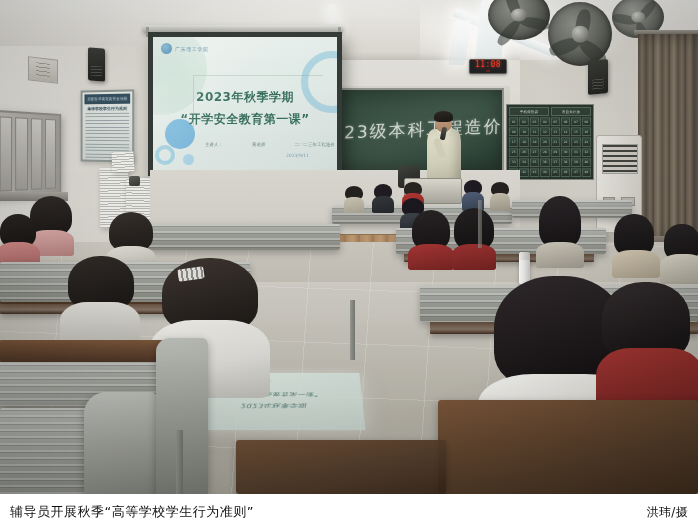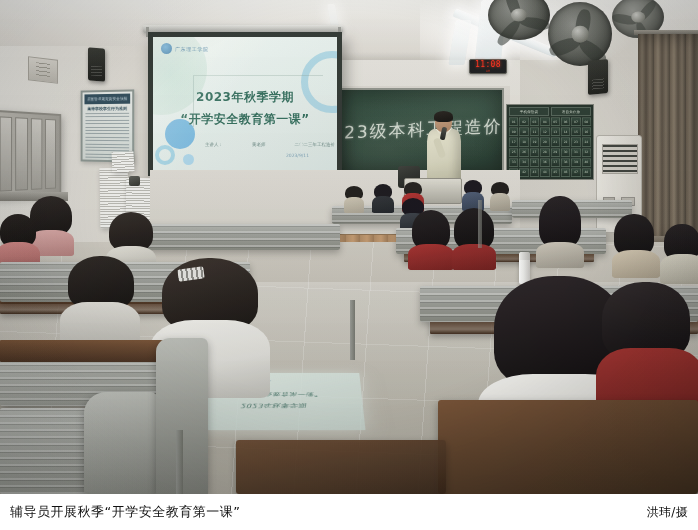--- a/index.html
+++ b/index.html
@@ -889,17 +889,17 @@
     <div class="leg" style="left:478px;top:200px;width:4px;height:48px;opacity:.6;"></div>
 
     <div class="chair-front" style="left:438px;top:400px;width:260px;height:94px;background:linear-gradient(170deg,#7b5437,#43301f);"></div>
     <div class="chair-front" style="left:236px;top:440px;width:210px;height:54px;background:linear-gradient(170deg,#6d4a31,#3a2719);opacity:.95;"></div>
 
     <div class="warm-tint"></div>
     <div class="vignette"></div>
   </div>
 
   <div id="caption-bar">
-    <div class="caption-text">辅导员开展秋季“开学安全教育第一课”</div>
+    <div class="caption-text">辅导员开展秋季“高等学校学生行为准则”</div>
     <div class="caption-credit">洪玮/摄</div>
   </div>
 
 </div>
 
 </body></html>

